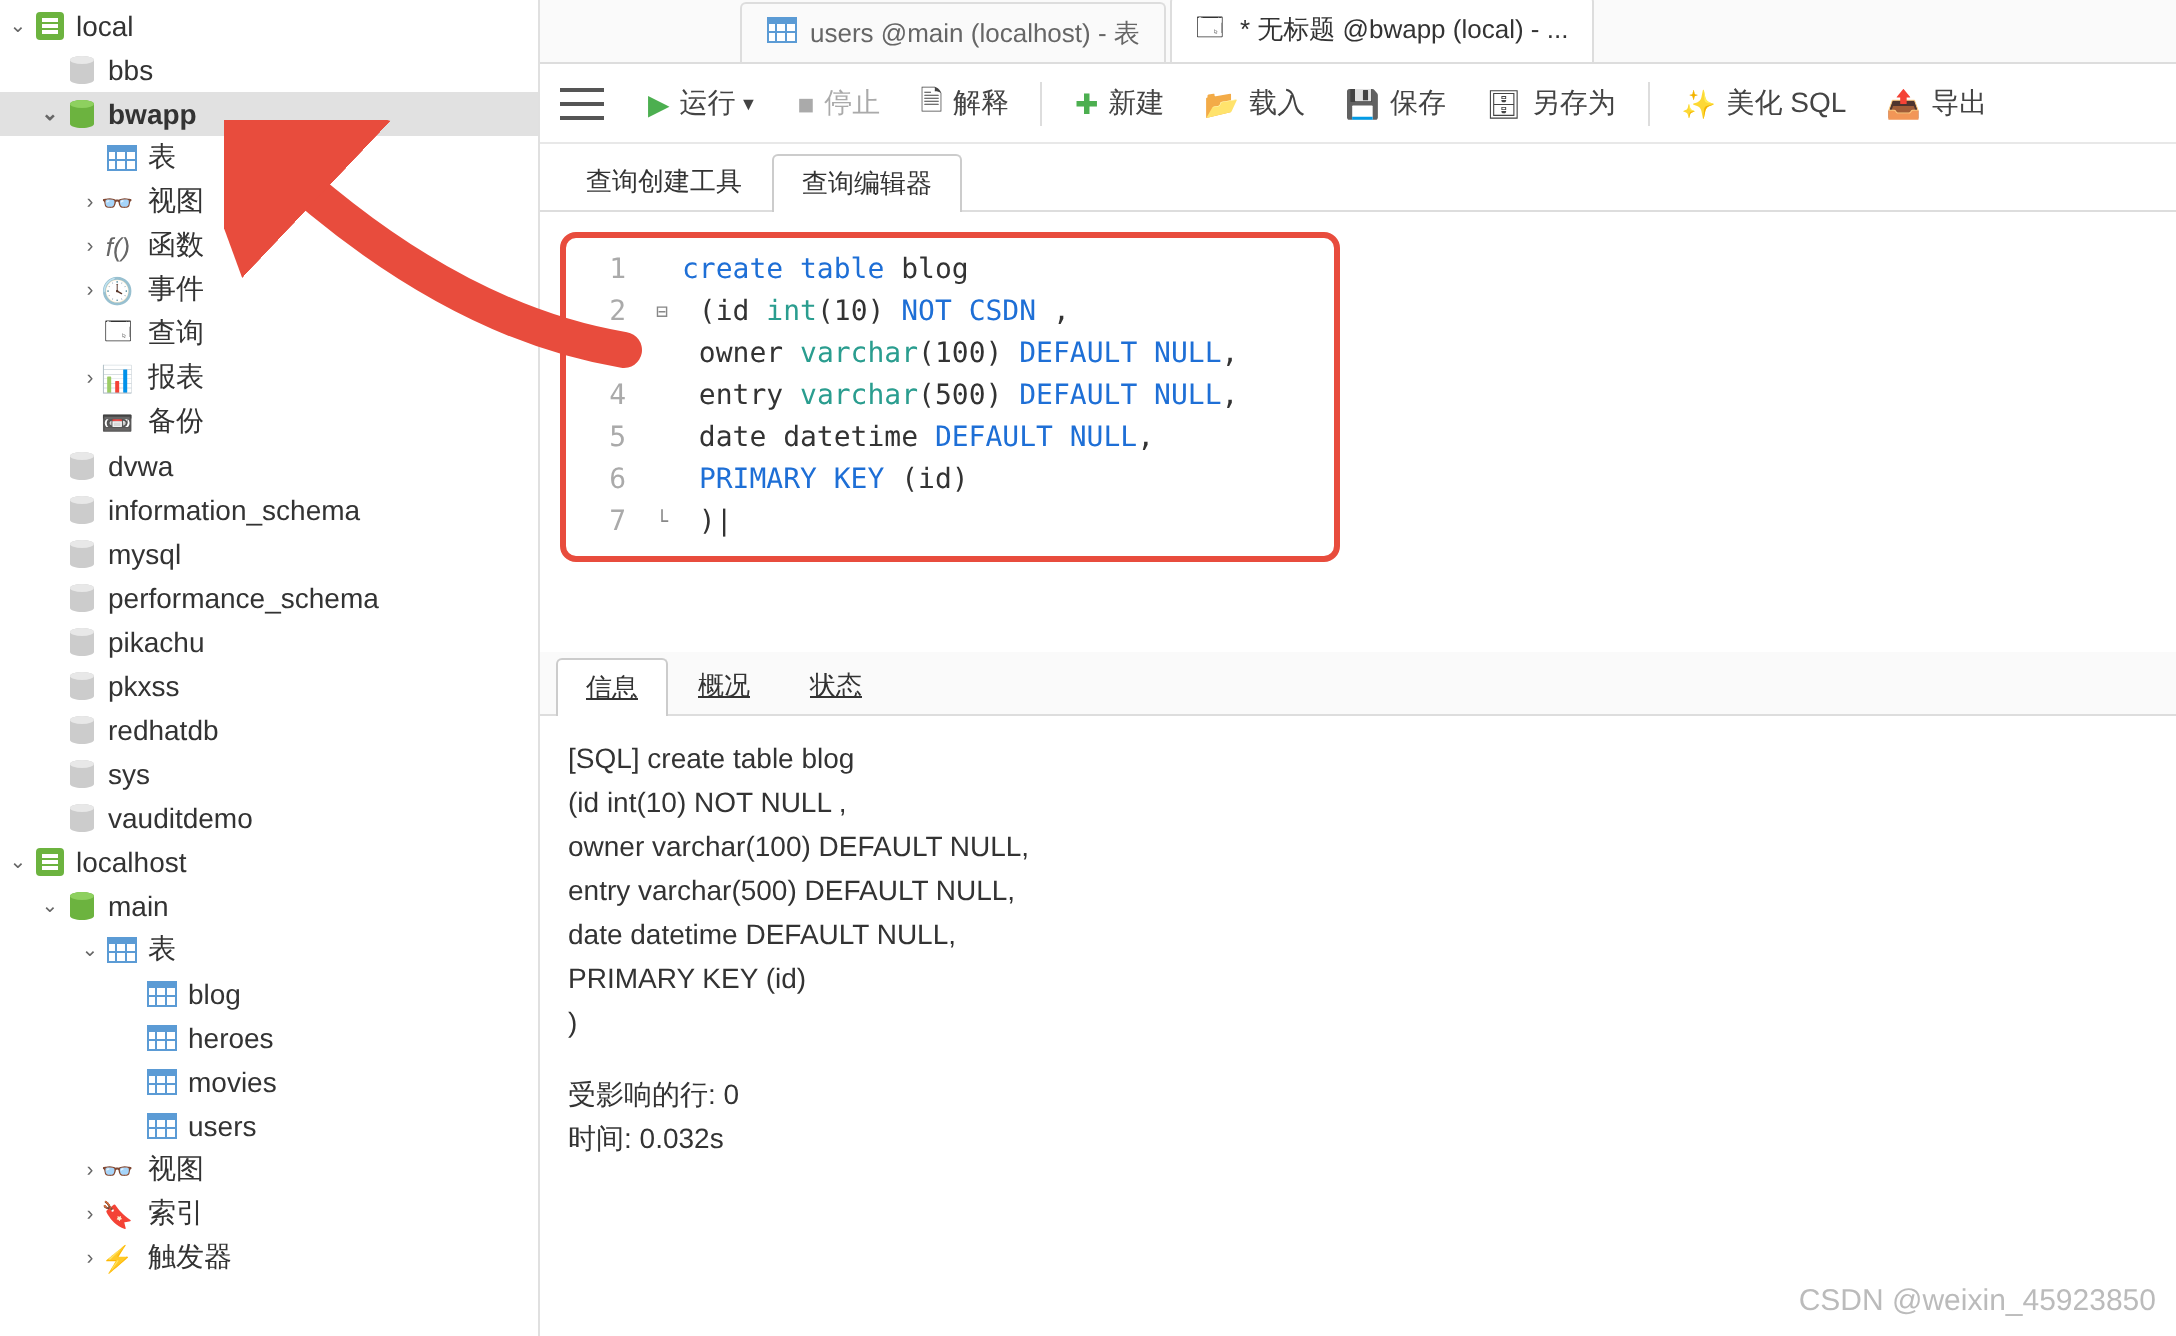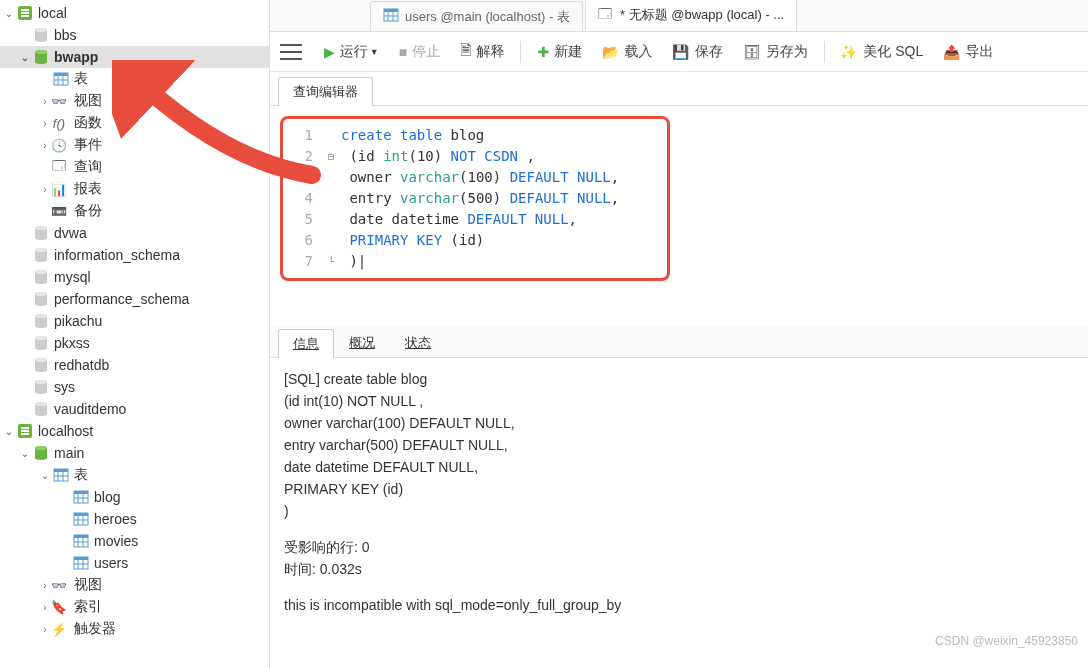--- a/index.html
+++ b/index.html
@@ -60,21 +60,21 @@
 
 
 .arrow-svg { position: absolute; top: 60px; left: 112px; pointer-events: none; z-index: 10; }
 
 
 .bottom-tabs { display: flex; padding: 2px 8px 0 8px; border-bottom: 1px solid #ddd; background: #fafafa; text-decoration: underline; }
 .bottom-tab { padding: 5px 14px; cursor: pointer; font-size: 13px; border: 1px solid transparent; border-bottom: none; }
 .bottom-tab.active { border-color: #ccc; background: #fff; border-radius: 3px 3px 0 0; position: relative; top: 1px; }
 .output { flex: 1; background: #fff; padding: 10px 14px; font-size: 14px; line-height: 22px; overflow: hidden; position: relative; }
 
-.watermark { position: absolute; bottom: 16px; right: 10px; color: rgba(120,120,120,0.5); font-size: 12px; }
+.watermark { position: absolute; bottom: 6px; right: 10px; color: rgba(120,120,120,0.5); font-size: 15px; }
 
 .icon-svg { width: 16px; height: 16px; }
 </style>
 </head>
 <body>
 
 <svg class="arrow-svg" width="220" height="140">
   <defs>
       <marker id="ah" markerWidth="10" markerHeight="10" refX="2" refY="3" orient="auto">
         <path d="M0,0 L6,3 L0,6 Z" fill="#e84c3d"></path>
@@ -442,20 +442,21 @@
           <span class="ico" style="color:#e6a23c">✨</span>
           <span>美化 SQL</span>
         </div>
       <div class="tbtn">
           <span class="ico" style="color:#e6a23c">📤</span>
           <span>导出</span>
         </div>
     </div>
 
     <div class="subtabs">
+      <div class="subtab">查询创建工具</div>
       <div class="subtab active">查询编辑器</div>
     </div>
 
     <div class="editor">
       <div class="codebox" id="codebox">
           <div class="line">
             <span class="lineno">1</span>
             <span class="fold"></span>
             <span class="code"><span class="kw-blue">create table</span><span class="c-black"> blog</span></span>
           </div>
@@ -503,17 +504,16 @@
       <div> (id int(10) NOT NULL ,</div>
       <div> owner varchar(100) DEFAULT NULL,</div>
       <div> entry varchar(500) DEFAULT NULL,</div>
       <div> date datetime DEFAULT NULL,</div>
       <div> PRIMARY KEY (id)</div>
       <div>)</div>
       <div style="height:14px"></div>
       <div>受影响的行: 0</div>
       <div>时间: 0.032s</div>
       <div style="height:14px"></div>
-      <div>this is incompatible with sql_mode=only_full_group_by</div>
       <div class="watermark">CSDN @weixin_45923850</div>
     </div>
   </div>
 </div>
 
 </body></html>

